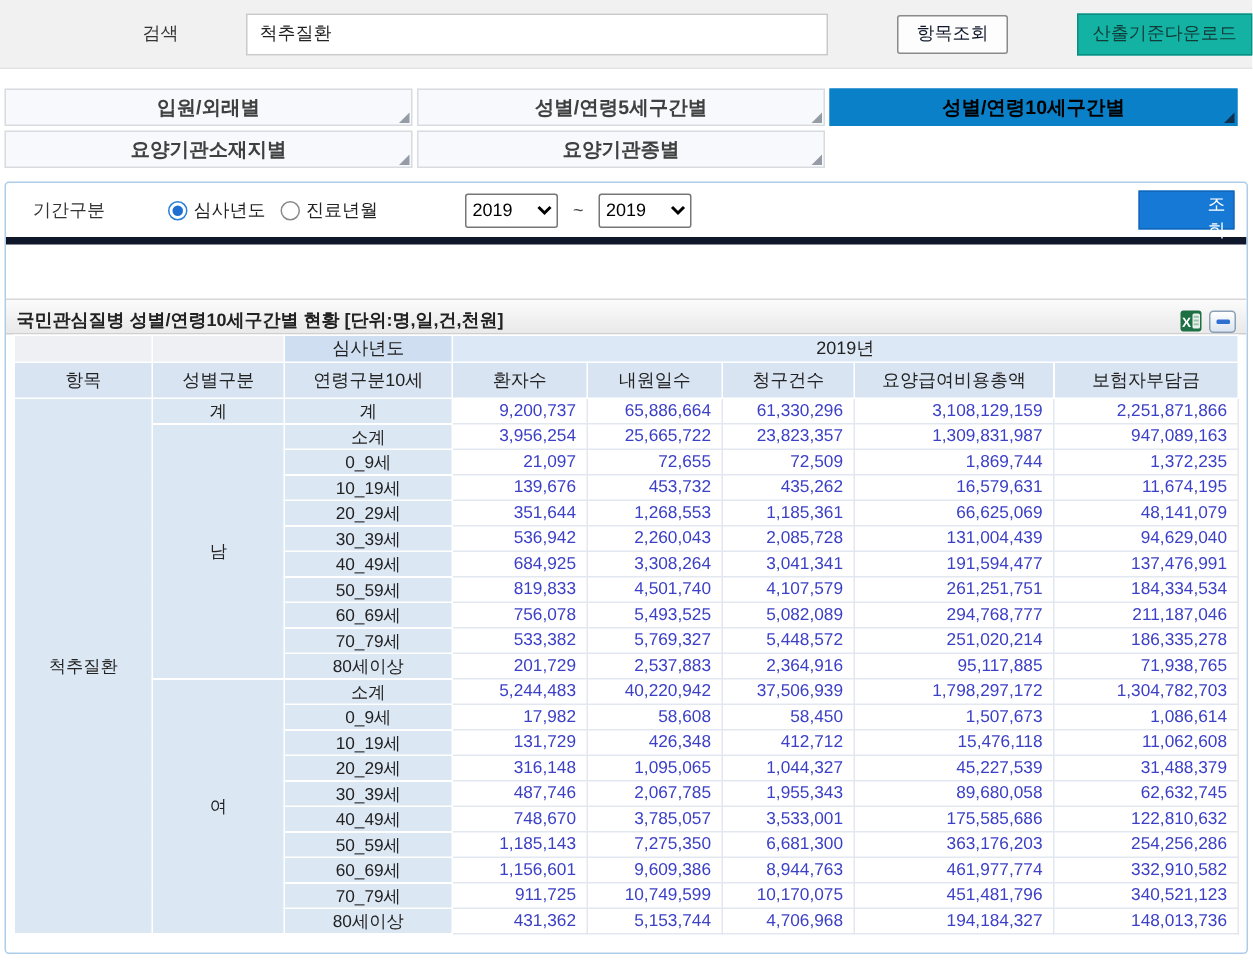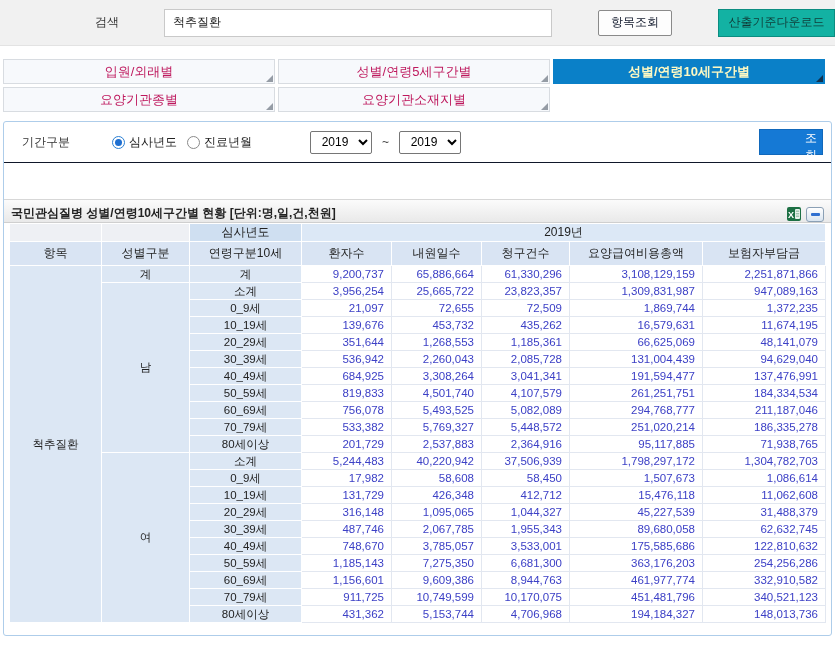--- a/index.html
+++ b/index.html
@@ -17,45 +17,45 @@
     font-family:inherit; cursor:pointer; }
   .download-btn { margin-left:13px; width:117px; height:28px; background:#13b2a3;
     border:1px solid #0b8d81; font-size:12px; color:#103b37; font-family:inherit;
     cursor:pointer; }
 
   
   .tabs-wrap { margin:13px 3px 0 3px; }
   .tab-row { display:flex; margin-bottom:3px; }
   .tab { position:relative; width:272px; height:25px; margin-right:3px;
     background:#f7f9fc; border:1px solid #d8dce1; display:flex; align-items:center;
-    justify-content:center; font-size:13px; color:#be185d; cursor:pointer; }
+    justify-content:center; font-size:13px; color:#404040; cursor:pointer;font-weight:bold; }
   .tab::after { content:''; position:absolute; right:1px; bottom:1px; width:0; height:0;
     border-style:solid; border-width:0 0 7px 7px;
     border-color:transparent transparent #959ca5 transparent; }
-  .tab.active { background:#0a80c8; border-color:#0a80c8; color:#fef9c3; font-weight:bold; }
+  .tab.active { background:#0a80c8; border-color:#0a80c8; color:#000000; font-weight:bold; }
   .tab.active::after { border-color:transparent transparent #11324f transparent; }
 
   
   .outer-box { margin:9px 3px 0 3px; height:515px; border:1px solid #aecdea;
     border-radius:3px; background:#fff; overflow:hidden; }
 
   
-  .period-row { height:41px; border-bottom:1px solid #0f172a; display:flex;
+  .period-row { height:41px; border-bottom:5px solid #0f172a; display:flex;
     align-items:center; padding:0 8px 0 18px; }
   .period-label { width:70px; color:#333; }
   .radio-group { display:flex; align-items:center; margin-left:20px; }
   .radio-item { display:flex; align-items:center; margin-right:10px; cursor:pointer; }
   .radio-circle { width:13px; height:13px; border-radius:50%; background:#fff;
     border:1px solid #8a8a8a; position:relative; margin-right:4px; }
   .radio-circle.checked { border-color:#2a7fd4; }
   .radio-circle.checked::after { content:''; position:absolute; left:2px; top:2px;
     width:7px; height:7px; border-radius:50%; background:#1f6fd0; }
   .year-selects { display:flex; align-items:center; margin-left:48px; }
   .year-select { width:62px; height:23px; border:1px solid #767676; border-radius:2px;
-    font-size:12px; font-family:inherit; background:#fff;text-align:center; }
+    font-size:12px; font-family:inherit; background:#fff; }
   .tilde { margin:0 10px; color:#444; }
   .query-btn { margin-left:auto; width:64px; height:26px; background:#1579d5;
     border:1px solid #1168bb; color:#fff; font-size:12px; font-family:inherit;
     cursor:pointer;padding-left:40px; }
 
   
   .table-gap { height:36px; }
   .title-bar { height:24px; background:linear-gradient(#fbfbfb,#e9e9e9);
     border-top:1px solid #d7d7d7; border-bottom:1px solid #cfcfcf; display:flex;
     align-items:flex-end; padding:0 7px; }
@@ -99,24 +99,24 @@
     </div>
     <div class="tab">
       <span>성별/연령5세구간별</span>
     </div>
     <div class="tab active">
       <span>성별/연령10세구간별</span>
     </div>
   </div>
   <div class="tab-row">
     <div class="tab">
+      <span>요양기관소재지별</span>
+    </div>
+    <div class="tab">
       <span>요양기관종별</span>
-    </div>
-    <div class="tab">
-      <span>요양기관소재지별</span>
     </div>
   </div>
 </div>
 
 <div class="outer-box">
 
   <div class="period-row">
     <span class="period-label">기간구분</span>
     <div class="radio-group">
       <span class="radio-item">

